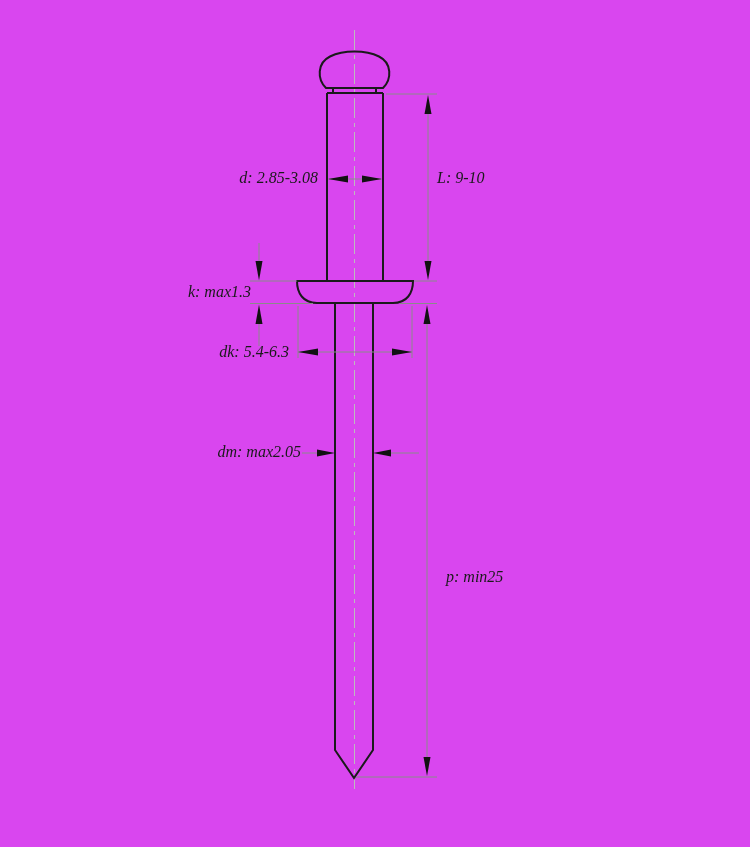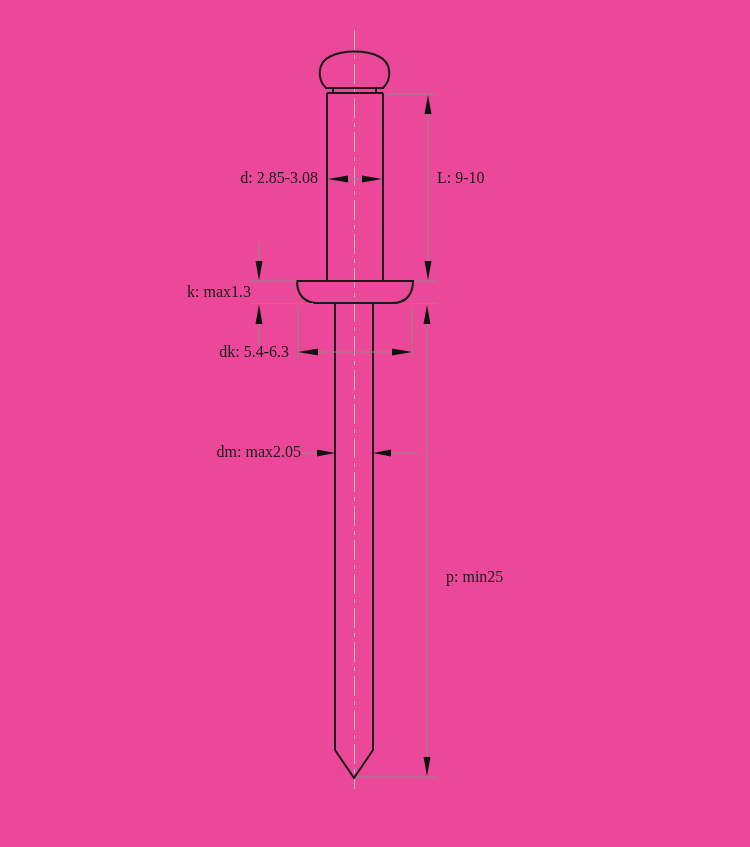--- a/index.html
+++ b/index.html
@@ -4,22 +4,23 @@
 <style>
   html, body {
     margin: 0;
     padding: 0;
     background: #ffffff;
   }
   .stage {
     position: relative;
     width: 750px;
     height: 847px;
-    background: #ec4899;
+    background: #d946ef;
     overflow: hidden;
+    font-style: italic;
   }
   svg {
     display: block;
   }
   .dim-text {
     font-family: "Liberation Serif", "DejaVu Serif", serif;
     font-size: 16px;
     fill: #1a1a1a;
   }
   .outline {

